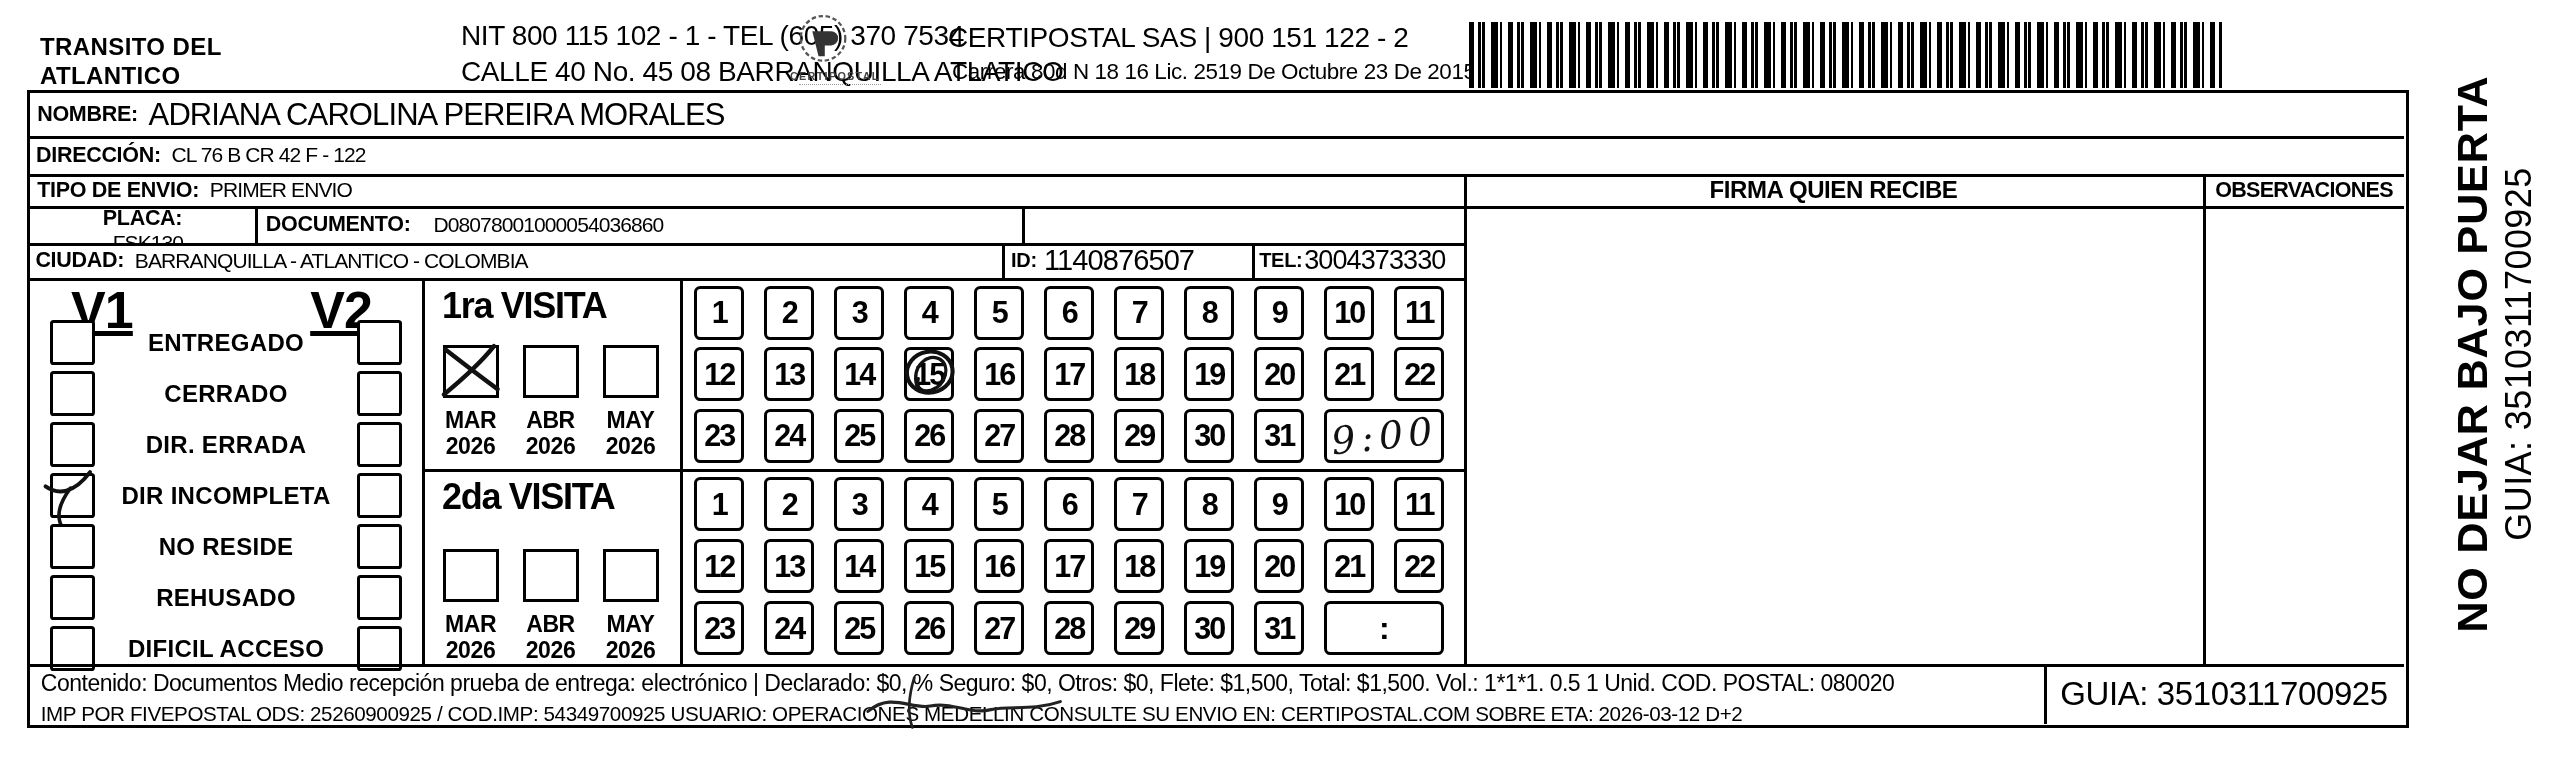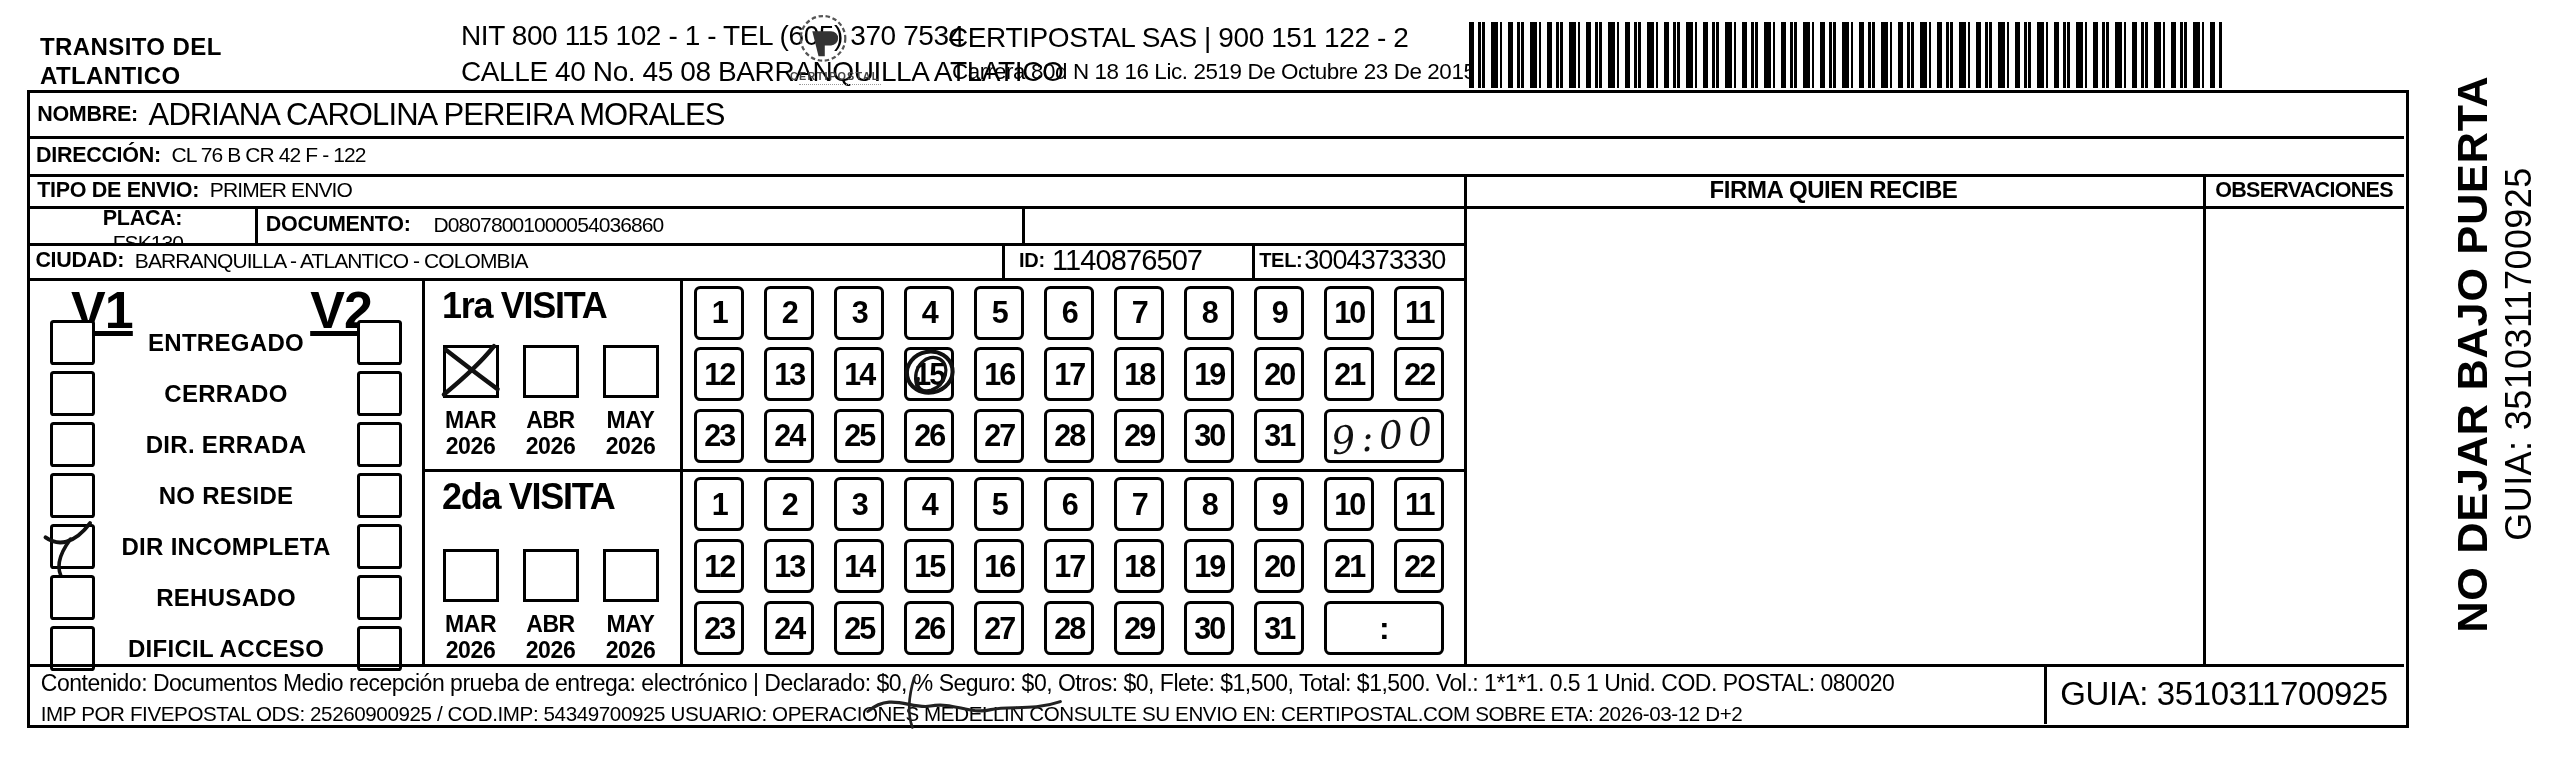--- a/index.html
+++ b/index.html
@@ -28,21 +28,21 @@
   .row-nombre{left:0;top:0;width:2374px;height:43px;padding-left:7.2px;}
   .row-nombre .val{font-size:31px;}
   .row-direccion{left:0;top:43px;width:2374px;height:38px;padding-left:6px;}
   .row-tipo{left:0;top:81px;width:1434px;height:32px;padding-left:7.2px;}
   .cell-placa{left:0;top:113px;width:225px;height:37px;padding-left:5.4px;flex-direction:column;}
   .cell-documento{left:225px;top:113px;width:767px;height:37px;padding-left:10.8px;}
   .cell-documento .lab{margin-right:23px;}
   .cell-admision{left:992px;top:113px;width:442px;height:37px;padding-left:10.8px;}
   .cell-admision .lab{margin-right:20px;}
   .cell-ciudad{left:0;top:150px;width:972px;height:35px;padding-left:5.4px;}
-  .cell-id{left:972px;top:150px;width:250px;height:35px;padding-left:9px;margin-left:8px;}
+  .cell-id{left:972px;top:150px;width:250px;height:35px;padding-left:9px;}
   .cell-id .lab{margin-right:7.2px;font-size:20px;}
   .cell-id .val{font-size:29px;}
   .cell-tel{left:1222px;top:150px;width:211px;height:35px;padding-left:7.2px;}
   .cell-tel .lab{margin-right:1.8px;font-size:20px;}
   .cell-tel .val{font-size:27px;}
   .firma-header{left:1434px;top:81px;width:739px;height:32px;justify-content:center;font-weight:bold;font-size:24px;letter-spacing:-0.4px;}
   .obs-header{left:2173px;top:81px;width:202px;height:32px;justify-content:center;font-weight:bold;font-size:21.5px;letter-spacing:-0.7px;}
   
   .v1v2{position:absolute;left:0;top:185px;width:392px;height:386px;}
   .v-title{position:absolute;top:1.8px;font-size:52px;font-weight:bold;letter-spacing:-0.9px;text-decoration:underline;}
@@ -163,32 +163,32 @@
             <div class="cb"></div>
             <div class="status-label">CERRADO</div>
             <div class="cb"></div>
           </div>
           <div class="status-row">
             <div class="cb"></div>
             <div class="status-label">DIR. ERRADA</div>
             <div class="cb"></div>
           </div>
           <div class="status-row">
-            <div class="cb"></div>
-            <div class="status-label">NO RESIDE</div>
-            <div class="cb"></div>
-          </div>
-          <div class="status-row">
             <div class="cb">
               <svg class="mark-svg" viewBox="0 0 68 68">
                 <path d="M4 24 C18 34 36 32 54 8" fill="none" stroke="#111" stroke-width="4.5" stroke-linecap="round"></path>
                 <path d="M32 26 C20 42 14 58 24 72" fill="none" stroke="#111" stroke-width="4" stroke-linecap="round"></path>
               </svg>
             </div>
             <div class="status-label">DIR INCOMPLETA</div>
+            <div class="cb"></div>
+          </div>
+          <div class="status-row">
+            <div class="cb"></div>
+            <div class="status-label">NO RESIDE</div>
             <div class="cb"></div>
           </div>
           <div class="status-row">
             <div class="cb"></div>
             <div class="status-label">REHUSADO</div>
             <div class="cb"></div>
           </div>
           <div class="status-row">
             <div class="cb"></div>
             <div class="status-label">DIFICIL ACCESO</div>

